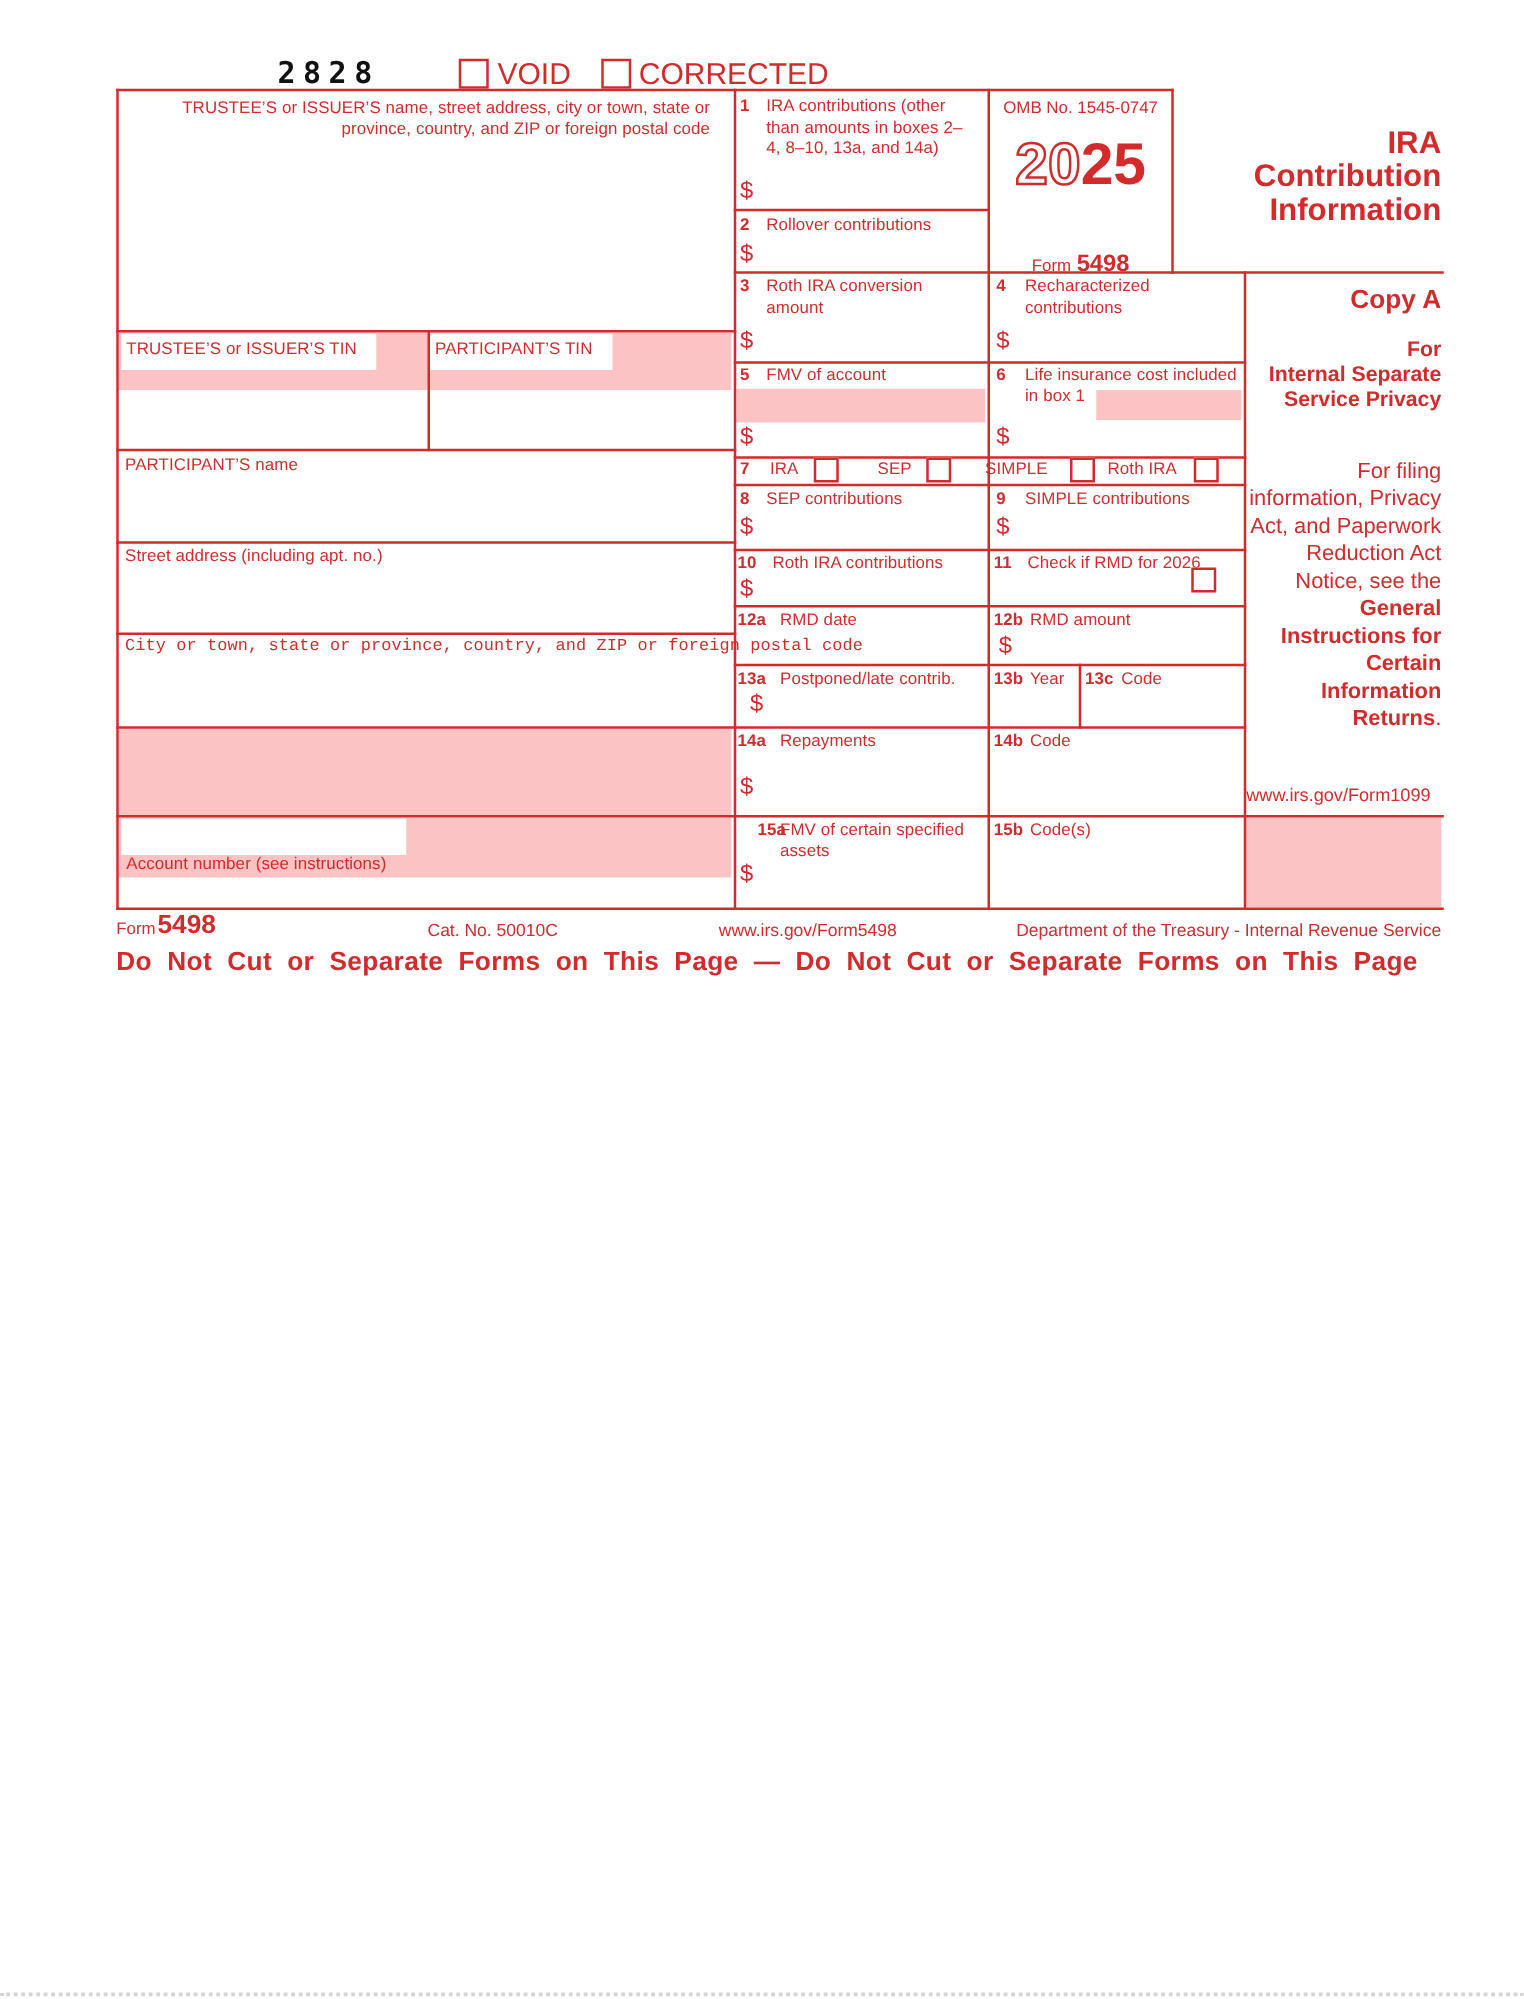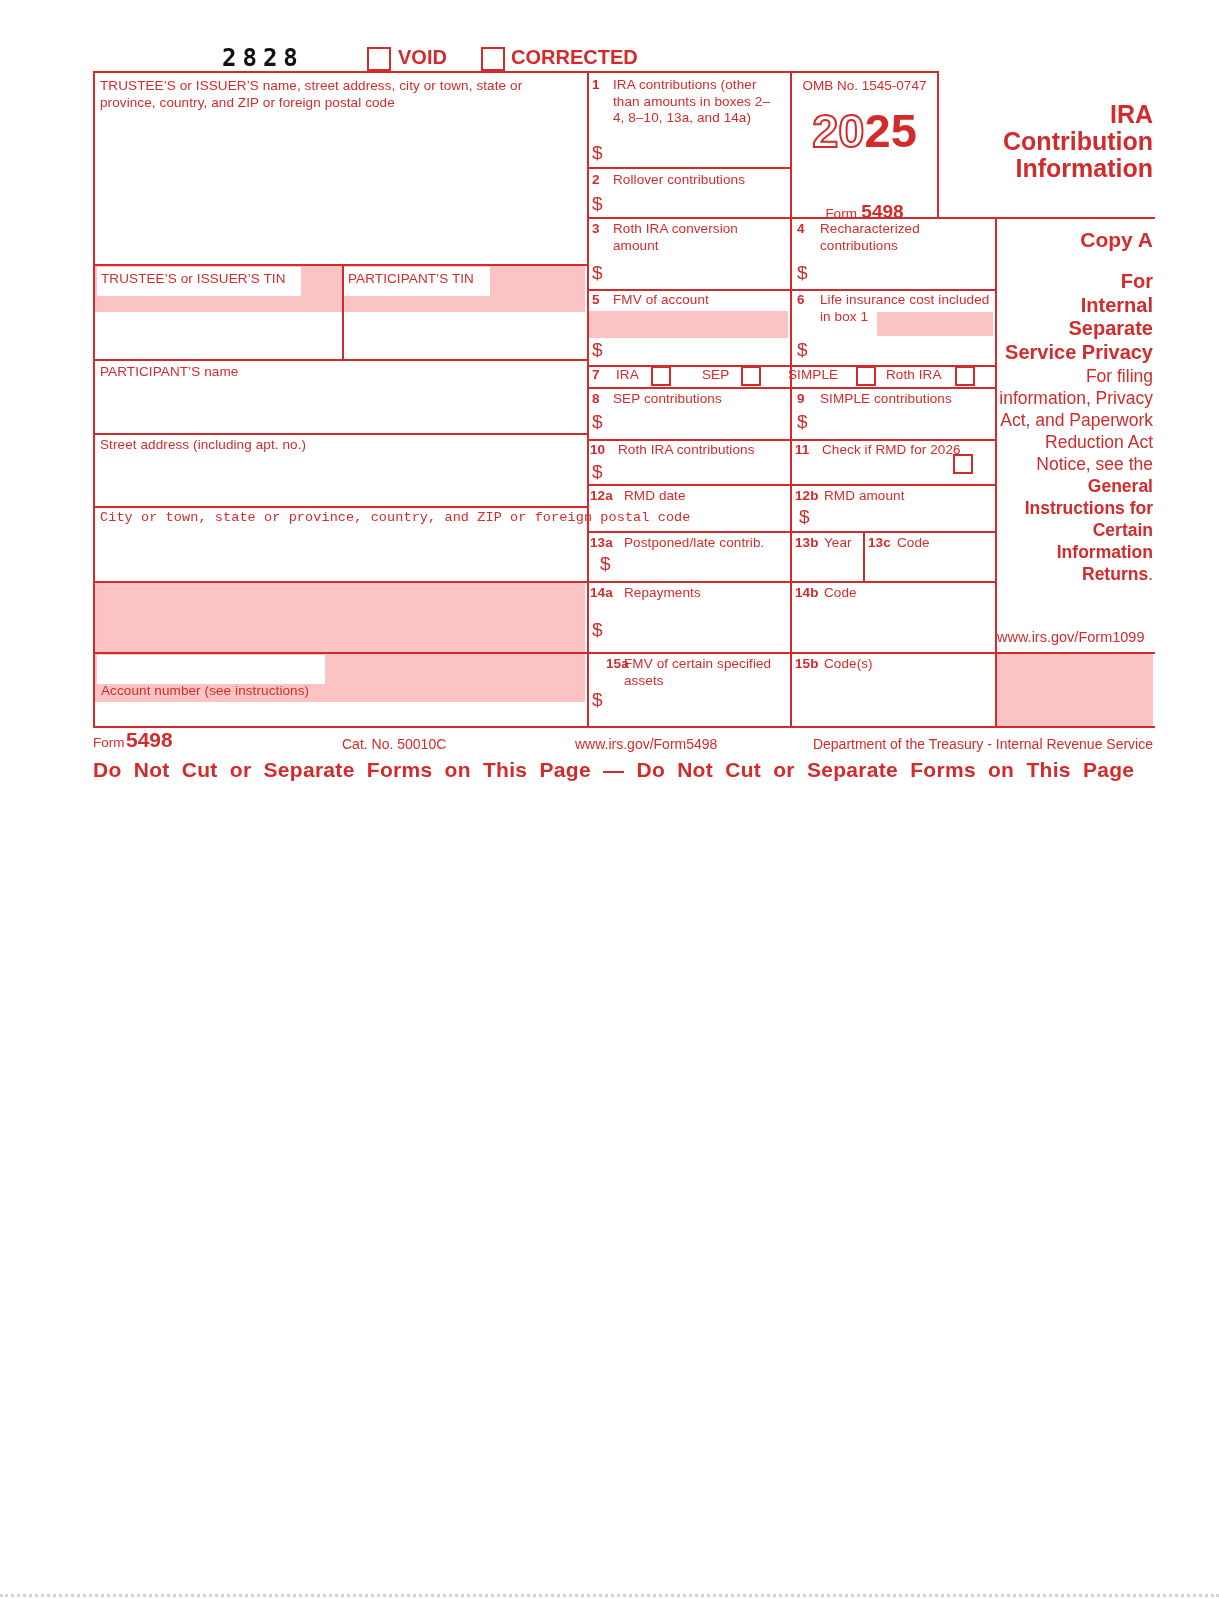--- a/index.html
+++ b/index.html
@@ -13,33 +13,33 @@
   .hl,.vl{position:absolute;background:var(--red);z-index:3;}
   .pink{position:absolute;background:var(--pink);z-index:1;}
   .wpatch{position:absolute;background:#fff;z-index:2;}
 
   .t{position:absolute;color:var(--red);z-index:4;}
   .lab{font-size:13.5px;line-height:1.24;letter-spacing:.1px;}
   .bn{font-weight:bold;}
   .dollar{font-size:19px;line-height:1;}
   .serial{font-family:"DejaVu Sans Mono","Liberation Mono",monospace;color:#111;font-size:24px;font-weight:bold;letter-spacing:6px;z-index:4;position:absolute;}
   .cb{position:absolute;border:2px solid var(--red);background:#fff;z-index:4;}
-  .topcb-label{font-size:20px;font-weight:bold;}
+  .topcb-label{font-size:24px;}
 
   .omb-label{font-size:13.5px;text-align:center;}
   .year{font-size:47px;font-weight:bold;line-height:1;text-align:center;white-space:nowrap;}
   .y-o{color:#fff;-webkit-text-stroke:2px var(--red);}
   .y-b{color:var(--red);}
   .formline{text-align:center;white-space:nowrap;margin-top:10px;}
   .fw{font-size:13.5px;}
   .fn{font-size:19px;font-weight:bold;}
 
   .title-line{font-size:25px;font-weight:bold;line-height:1.08;text-align:right;}
   .copy-a{font-size:21px;font-weight:bold;text-align:right;}
-  .for-line{font-size:20px;font-weight:bold;line-height:1.18;text-align:right;}
+  .for-line{font-size:17px;font-weight:bold;line-height:1.18;text-align:right;}
   .filing{font-size:17.5px;line-height:1.26;text-align:right;}
   .url-small{font-size:14.5px;}
 
   .foot{font-size:14px;}
   .foot-form-word{font-size:13.5px;}
   .foot-form-num{font-size:21px;font-weight:bold;}
   .warning{font-size:21px;font-weight:bold;letter-spacing:.3px;word-spacing:6px;white-space:nowrap;}
 
   .page-bottom-edge{position:absolute;left:0;top:1594px;width:1219px;border-top:3px dotted #d4d4d4;z-index:0;}
 </style>
@@ -83,21 +83,21 @@
   <div class="hl" style="left:93px;top:726px;width:1062px;height:2px;"></div>
 
   <div class="vl" style="left:93px;top:71px;width:2px;height:657px;"></div>
   <div class="vl" style="left:342px;top:264px;width:2px;height:97px;"></div>
   <div class="vl" style="left:587px;top:71px;width:2px;height:657px;"></div>
   <div class="vl" style="left:790px;top:71px;width:2px;height:657px;"></div>
   <div class="vl" style="left:863px;top:531px;width:2px;height:52px;"></div>
   <div class="vl" style="left:937px;top:71px;width:2px;height:148px;"></div>
   <div class="vl" style="left:995px;top:217px;width:2px;height:511px;"></div>
 
-  <div class="t lab" style="left:100px;top:78px;width:468px;">TRUSTEE’S or ISSUER’S name, street address, city or town, state or province, country, and ZIP or foreign postal code</div>
+  <div class="t lab" style="left:100px;top:78px;width:468px;text-align:right;">TRUSTEE’S or ISSUER’S name, street address, city or town, state or province, country, and ZIP or foreign postal code</div>
   <div class="t lab" style="left:101px;top:271px;">TRUSTEE’S or ISSUER’S TIN</div>
   <div class="t lab" style="left:348px;top:271px;">PARTICIPANT’S TIN</div>
   <div class="t lab" style="left:100px;top:364px;">PARTICIPANT’S name</div>
   <div class="t lab" style="left:100px;top:437px;">Street address (including apt. no.)</div>
   <div class="t lab" style="left:100px;top:510px;font-family:Liberation Mono, monospace;">City or town, state or province, country, and ZIP or foreign postal code</div>
   <div class="t lab" style="left:101px;top:659px;margin-top:24px;">Account number (see instructions)</div>
 
   <div class="t omb-label" style="left:794px;top:78px;width:141px;">OMB No. 1545-0747</div>
   <div class="t year" style="left:794px;top:107px;width:141px;"><span class="y-o">20</span><span class="y-b">25</span></div>
   <div class="t formline" style="left:794px;top:191px;width:141px;"><span class="fw">Form</span> <span class="fn">5498</span></div>

